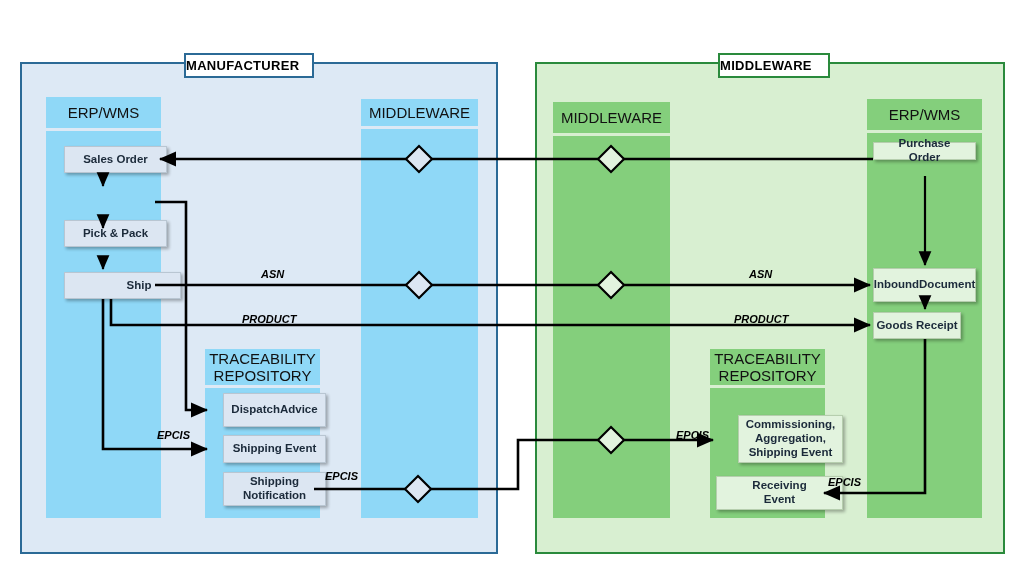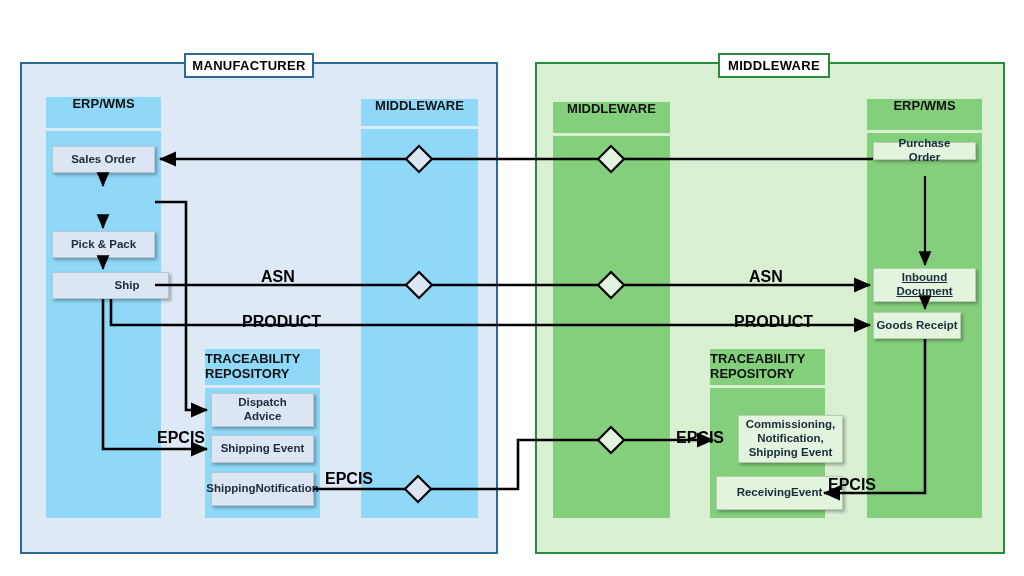--- a/index.html
+++ b/index.html
@@ -1,34 +1,34 @@
 <!DOCTYPE html>
 <html><head>
 <meta charset="utf-8">
 <style>
   html,body{margin:0;padding:0;background:#ffffff;}
   body{width:1024px;height:576px;overflow:hidden;
        font-family:"Liberation Sans", sans-serif;}
   #stage{position:relative;width:1024px;height:576px;}
   .panel{position:absolute;box-sizing:border-box;}
   .panel-title{position:absolute;box-sizing:border-box;background:#ffffff;
-    display:flex;align-items:center;justify-content:center;
+    display:flex;align-items:center;justify-content:flex-start;
     font-weight:bold;font-size:13px;letter-spacing:.3px;color:#000;z-index:6;}
   .col{position:absolute;box-sizing:border-box;}
   .col-head{position:absolute;box-sizing:border-box;display:flex;
-    align-items:flex-start;justify-content:center;text-align:center;
-    font-weight:bold;font-size:13px;color:#111;line-height:1.15;z-index:3;}
+    align-items:center;justify-content:center;text-align:center;
+    font-weight:normal;font-size:15px;color:#111;line-height:1.15;z-index:3;}
   .node{position:absolute;box-sizing:border-box;display:flex;
     align-items:center;justify-content:center;text-align:center;
     font-weight:bold;font-size:11.5px;line-height:1.2;color:#1b2a3a;
     border:1px solid #b9c6d2;box-shadow:2px 2px 3px rgba(0,0,0,.30);z-index:4;}
-  .node.blue{background:#dce6f2;}
+  .node.blue{background:#dce6f2;margin-left:12px;}
   .node.green{background:#e2f3de;border-color:#b6ceae;}
-  .lbl{position:absolute;font-weight:bold;font-size:16px;color:#000;z-index:7;
-    white-space:nowrap;}
+  .lbl{position:absolute;font-weight:bold;font-size:11px;color:#000;z-index:7;
+    white-space:nowrap;font-style:italic;}
   svg.wires{position:absolute;left:0;top:0;width:1024px;height:576px;z-index:5;
     pointer-events:none;overflow:visible;}
   .ln{stroke:#000;stroke-width:2.6;fill:none;stroke-linecap:butt;}
   .ln-thin{stroke:#000;stroke-width:2.2;fill:none;}
   .dia{stroke:#000;stroke-width:2.2;}
 </style>
 </head>
 <body>
 
 <div id="stage">
@@ -41,41 +41,41 @@
   </div>
 
   <div class="col-head" style="left:46px;top:97px;width:115px;height:31px;background:#8fd8f7;">
     <span>ERP/WMS</span>
   </div>
   <div class="col" style="left:46px;top:131px;width:115px;height:387px;background:#8fd8f7;"></div>
 
   <div class="node blue" style="left:52px;top:146px;width:103px;height:27px;">
     <span>Sales Order</span>
   </div>
-  <div class="node blue" style="left:52px;top:231px;width:103px;height:27px;">
+  <div class="node blue" style="left:52px;top:220px;width:103px;height:27px;">
     <span>Pick &amp; Pack</span>
   </div>
   <div class="node blue" style="left:52px;top:272px;width:117px;height:27px;padding-left:33px;">
     <span>Ship</span>
   </div>
 
   <div class="col-head" style="left:205px;top:349px;width:115px;height:36px;background:#8fd8f7;flex-direction:column;">
     <span>TRACEABILITY</span>
     <span>REPOSITORY</span>
   </div>
   <div class="col" style="left:205px;top:388px;width:115px;height:130px;background:#8fd8f7;"></div>
 
-  <div class="node blue" style="left:211px;top:393px;width:103px;height:34px;flex-direction:column;">
+  <div class="node blue" style="left:211px;top:393px;width:103px;height:34px;flex-direction:row;">
     <span>Dispatch</span>
     <span>Advice</span>
   </div>
   <div class="node blue" style="left:211px;top:435px;width:103px;height:28px;">
     <span>Shipping Event</span>
   </div>
-  <div class="node blue" style="left:211px;top:472px;width:103px;height:34px;">
+  <div class="node blue" style="left:211px;top:472px;width:103px;height:34px;flex-direction:column;">
     <span>Shipping</span>
     <span>Notification</span>
   </div>
 
   <div class="col-head" style="left:361px;top:99px;width:117px;height:27px;background:#8fd8f7;">
     <span>MIDDLEWARE</span>
   </div>
   <div class="col" style="left:361px;top:129px;width:117px;height:389px;background:#8fd8f7;"></div>
 
   <div class="panel" style="left:535px;top:62px;width:470px;height:492px;
@@ -91,38 +91,38 @@
   <div class="col" style="left:553px;top:136px;width:117px;height:382px;background:#84cf7c;"></div>
 
   <div class="col-head" style="left:710px;top:349px;width:115px;height:36px;background:#84cf7c;flex-direction:column;">
     <span>TRACEABILITY</span>
     <span>REPOSITORY</span>
   </div>
   <div class="col" style="left:710px;top:388px;width:115px;height:130px;background:#84cf7c;"></div>
 
   <div class="node green" style="left:738px;top:415px;width:105px;height:48px;flex-direction:column;">
     <span>Commissioning,</span>
-    <span>Notification,</span>
+    <span>Aggregation,</span>
     <span>Shipping  Event</span>
   </div>
-  <div class="node green" style="left:716px;top:476px;width:127px;height:34px;flex-direction:row;">
+  <div class="node green" style="left:716px;top:476px;width:127px;height:34px;flex-direction:column;">
     <span>Receiving</span>
     <span>Event</span>
   </div>
 
   <div class="col-head" style="left:867px;top:99px;width:115px;height:31px;background:#84cf7c;">
     <span>ERP/WMS</span>
   </div>
   <div class="col" style="left:867px;top:133px;width:115px;height:385px;background:#84cf7c;"></div>
 
   <div class="node green" style="left:873px;top:142px;width:103px;height:18px;flex-direction:column;">
     <span>Purchase</span>
     <span>Order</span>
   </div>
-  <div class="node green" style="left:873px;top:268px;width:103px;height:34px;flex-direction:column;text-decoration:underline;">
+  <div class="node green" style="left:873px;top:268px;width:103px;height:34px;flex-direction:row;">
     <span>Inbound</span>
     <span>Document</span>
   </div>
   <div class="node green" style="left:873px;top:312px;width:88px;height:27px;">
     <span>Goods Receipt</span>
   </div>
 
   <div class="lbl" style="left:261px;top:268px;">ASN</div>
   <div class="lbl" style="left:749px;top:268px;">ASN</div>
   <div class="lbl" style="left:242px;top:313px;">PRODUCT</div>

